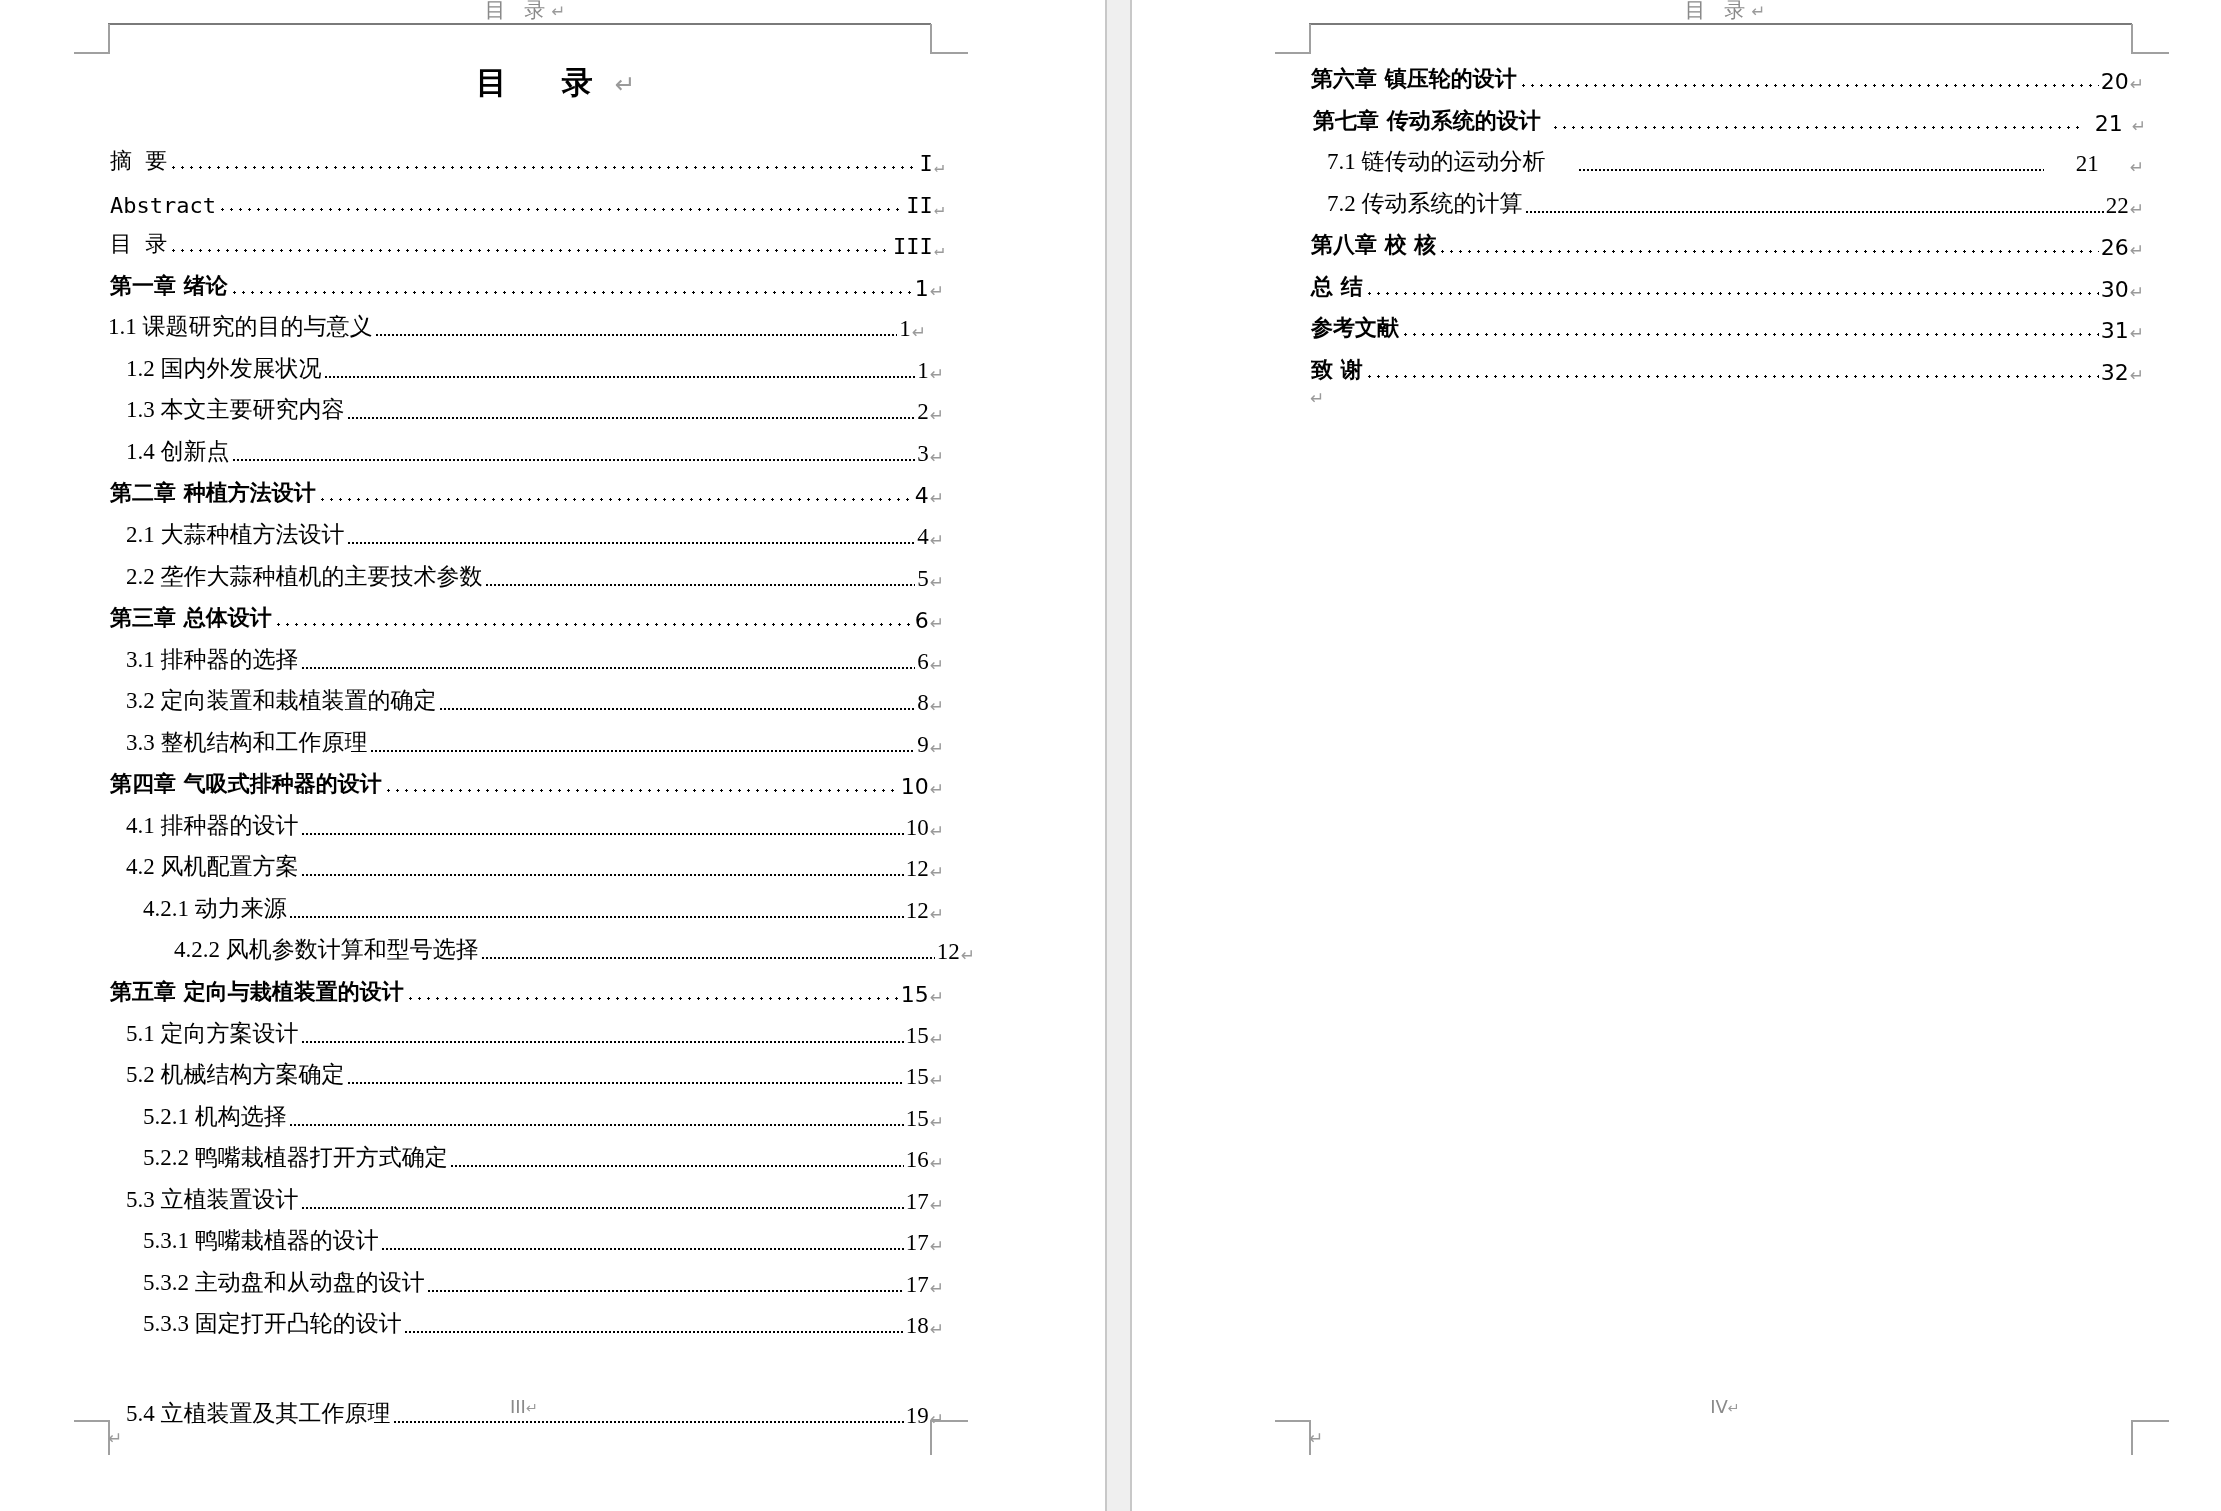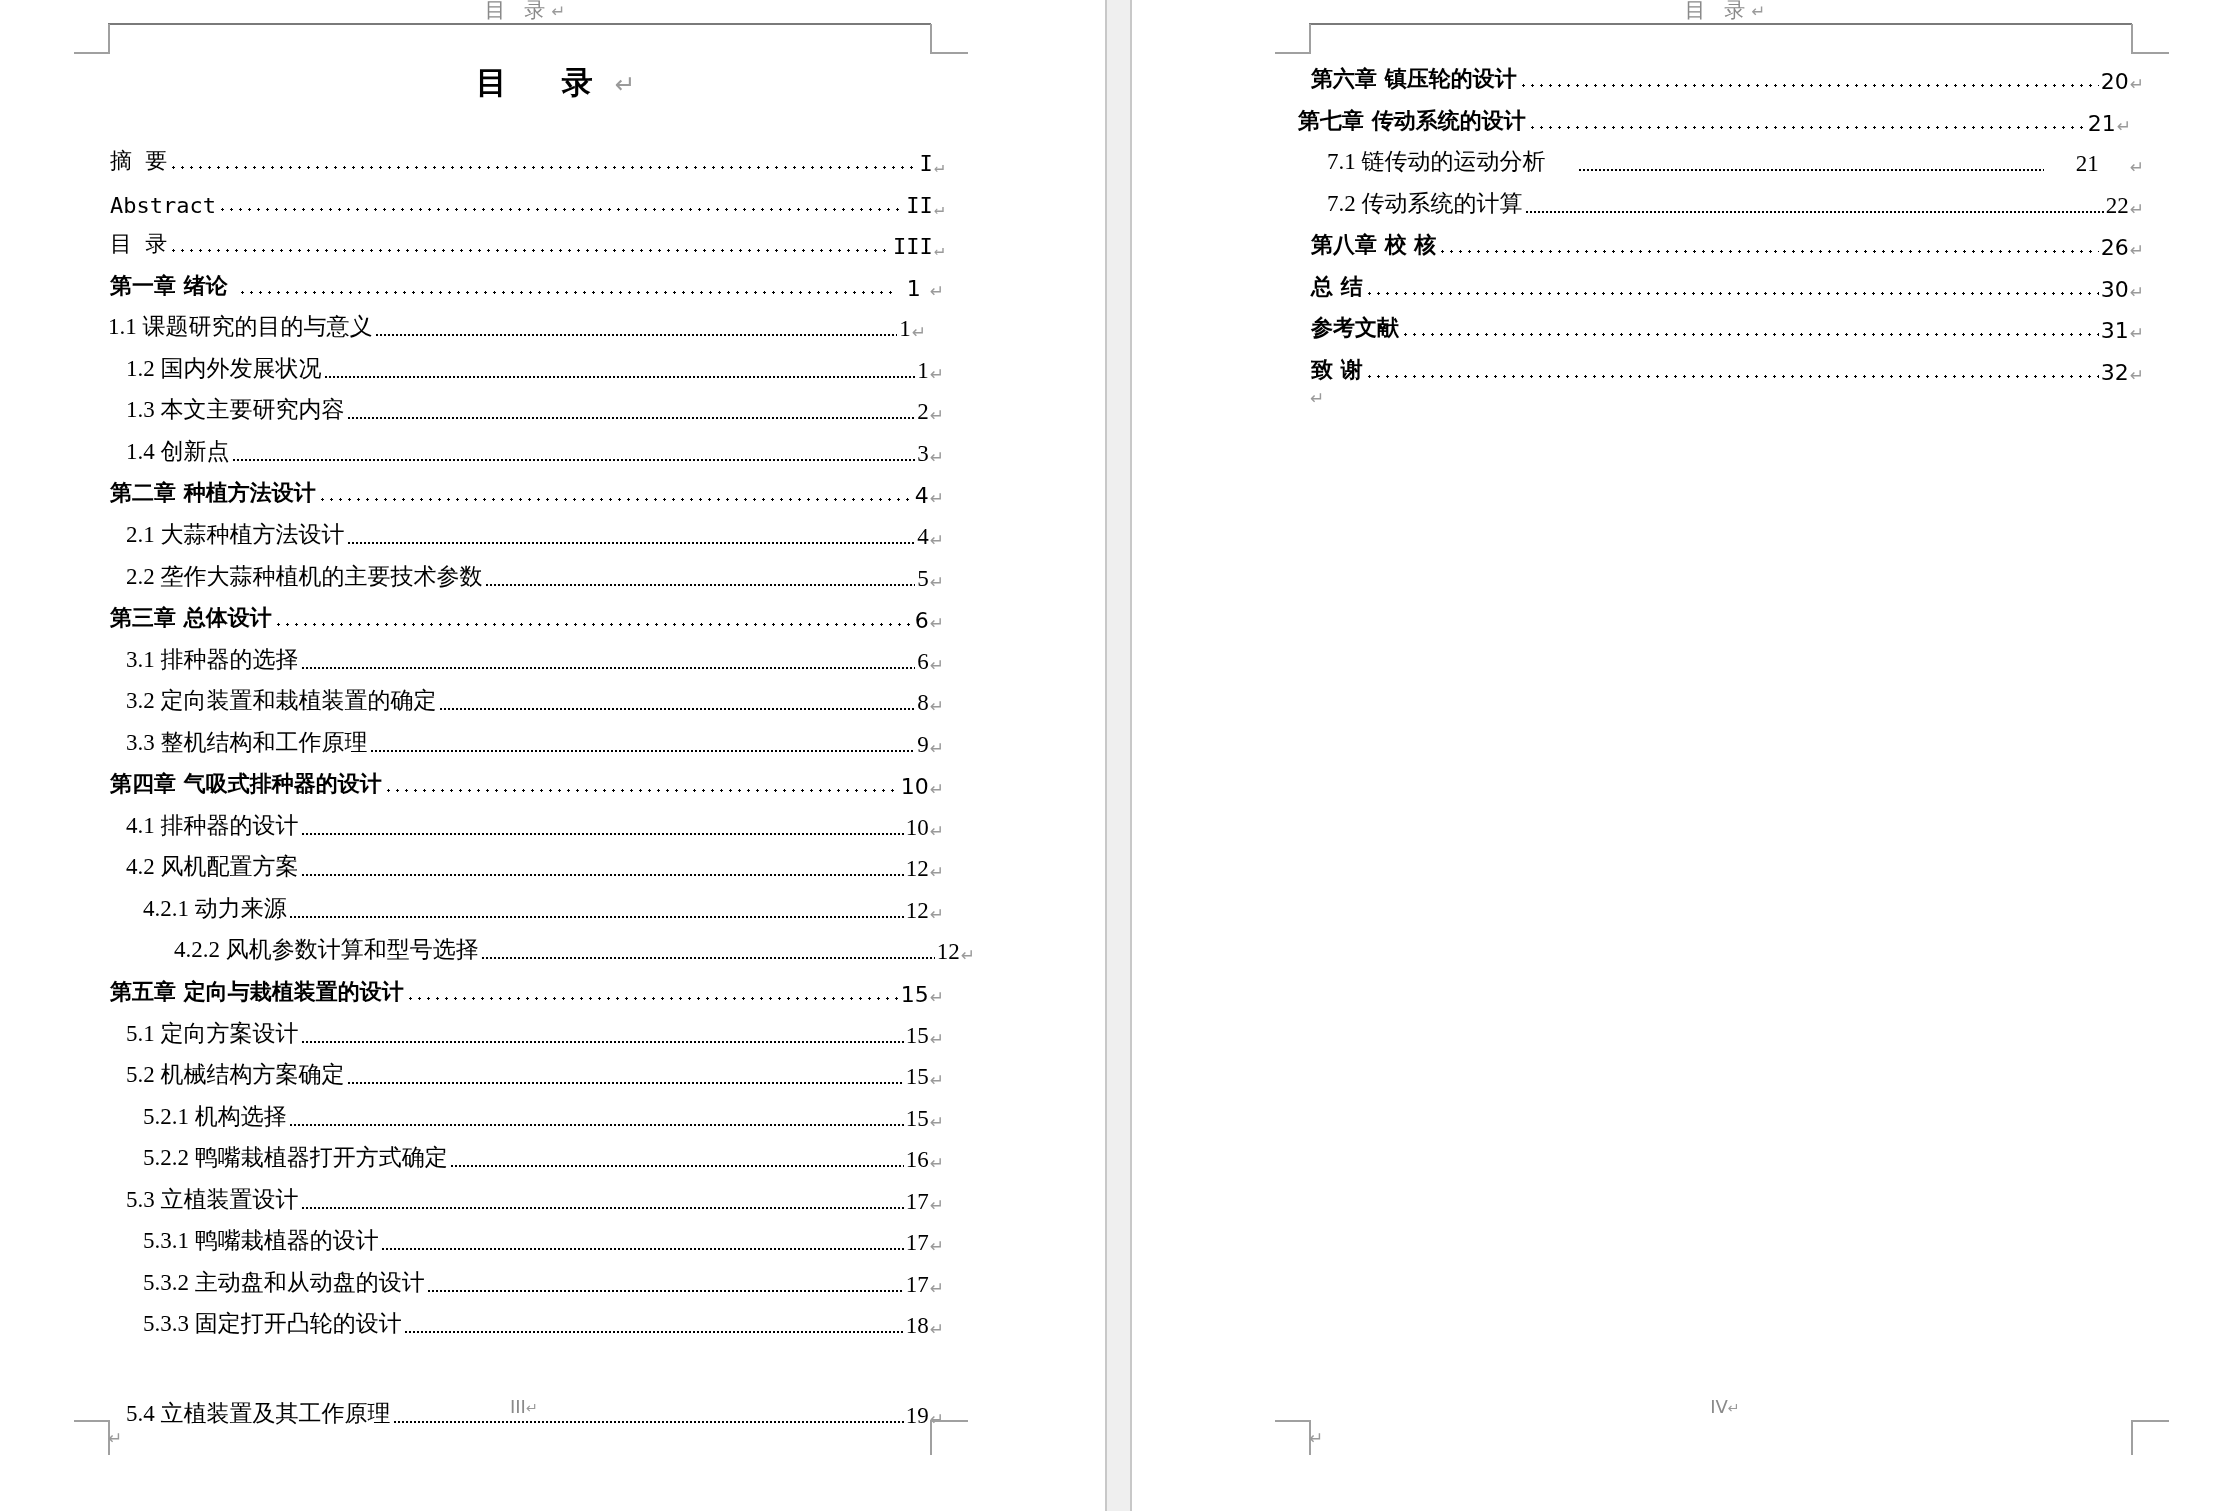--- a/index.html
+++ b/index.html
@@ -70,21 +70,21 @@
         <span class="leader"></span>
         <span class="pg">II</span>
         <span class="pg-mark">↵</span>
       </div>
       <div class="toc-row lvl1" style="left: 110px; width: 834px; top: 227.1px; font-family: &quot;DejaVu Sans Mono&quot;, monospace;">
         <span class="label" style="font-family: &quot;DejaVu Sans Mono&quot;, monospace; font-weight: normal;">目 录</span>
         <span class="leader"></span>
         <span class="pg">III</span>
         <span class="pg-mark">↵</span>
       </div>
-      <div class="toc-row lvl1" style="left: 110px; width: 834px; top: 268.65px; gap: 8px;">
+      <div class="toc-row lvl1" style="left: 110px; width: 834px; top: 268.65px;">
         <span class="label">第一章 绪论</span>
         <span class="leader"></span>
         <span class="pg">1</span>
         <span class="pg-mark">↵</span>
       </div>
       <div class="toc-row lvl2" style="left: 108px; width: 818px; top: 310.2px;">
         <span class="label">1.1 课题研究的目的与意义</span>
         <span class="leader"></span>
         <span class="pg">1</span>
         <span class="pg-mark">↵</span>
@@ -255,21 +255,21 @@
   <div class="corner" style="left:143px; top:24px; width:34px; height:28px; border-right-width:2px; border-bottom-width:2px;"></div>
   <div class="corner" style="left:999px; top:24px; width:36px; height:28px; border-left-width:2px; border-bottom-width:2px;"></div>
 
   <div id="toc-right">
       <div class="toc-row lvl1" style="left: 179px; width: 833px; top: 62px;">
         <span class="label">第六章 镇压轮的设计</span>
         <span class="leader"></span>
         <span class="pg">20</span>
         <span class="pg-mark">↵</span>
       </div>
-      <div class="toc-row lvl1" style="left: 166px; width: 833px; top: 103.55px;">
+      <div class="toc-row lvl1" style="left: 181px; width: 833px; top: 103.55px; gap: 8px;">
         <span class="label">第七章 传动系统的设计</span>
         <span class="leader"></span>
         <span class="pg">21</span>
         <span class="pg-mark">↵</span>
       </div>
       <div class="toc-row lvl2" style="left: 195px; width: 817px; top: 145.1px; gap: 30px;">
         <span class="label">7.1 链传动的运动分析</span>
         <span class="leader"></span>
         <span class="pg">21</span>
         <span class="pg-mark">↵</span>

